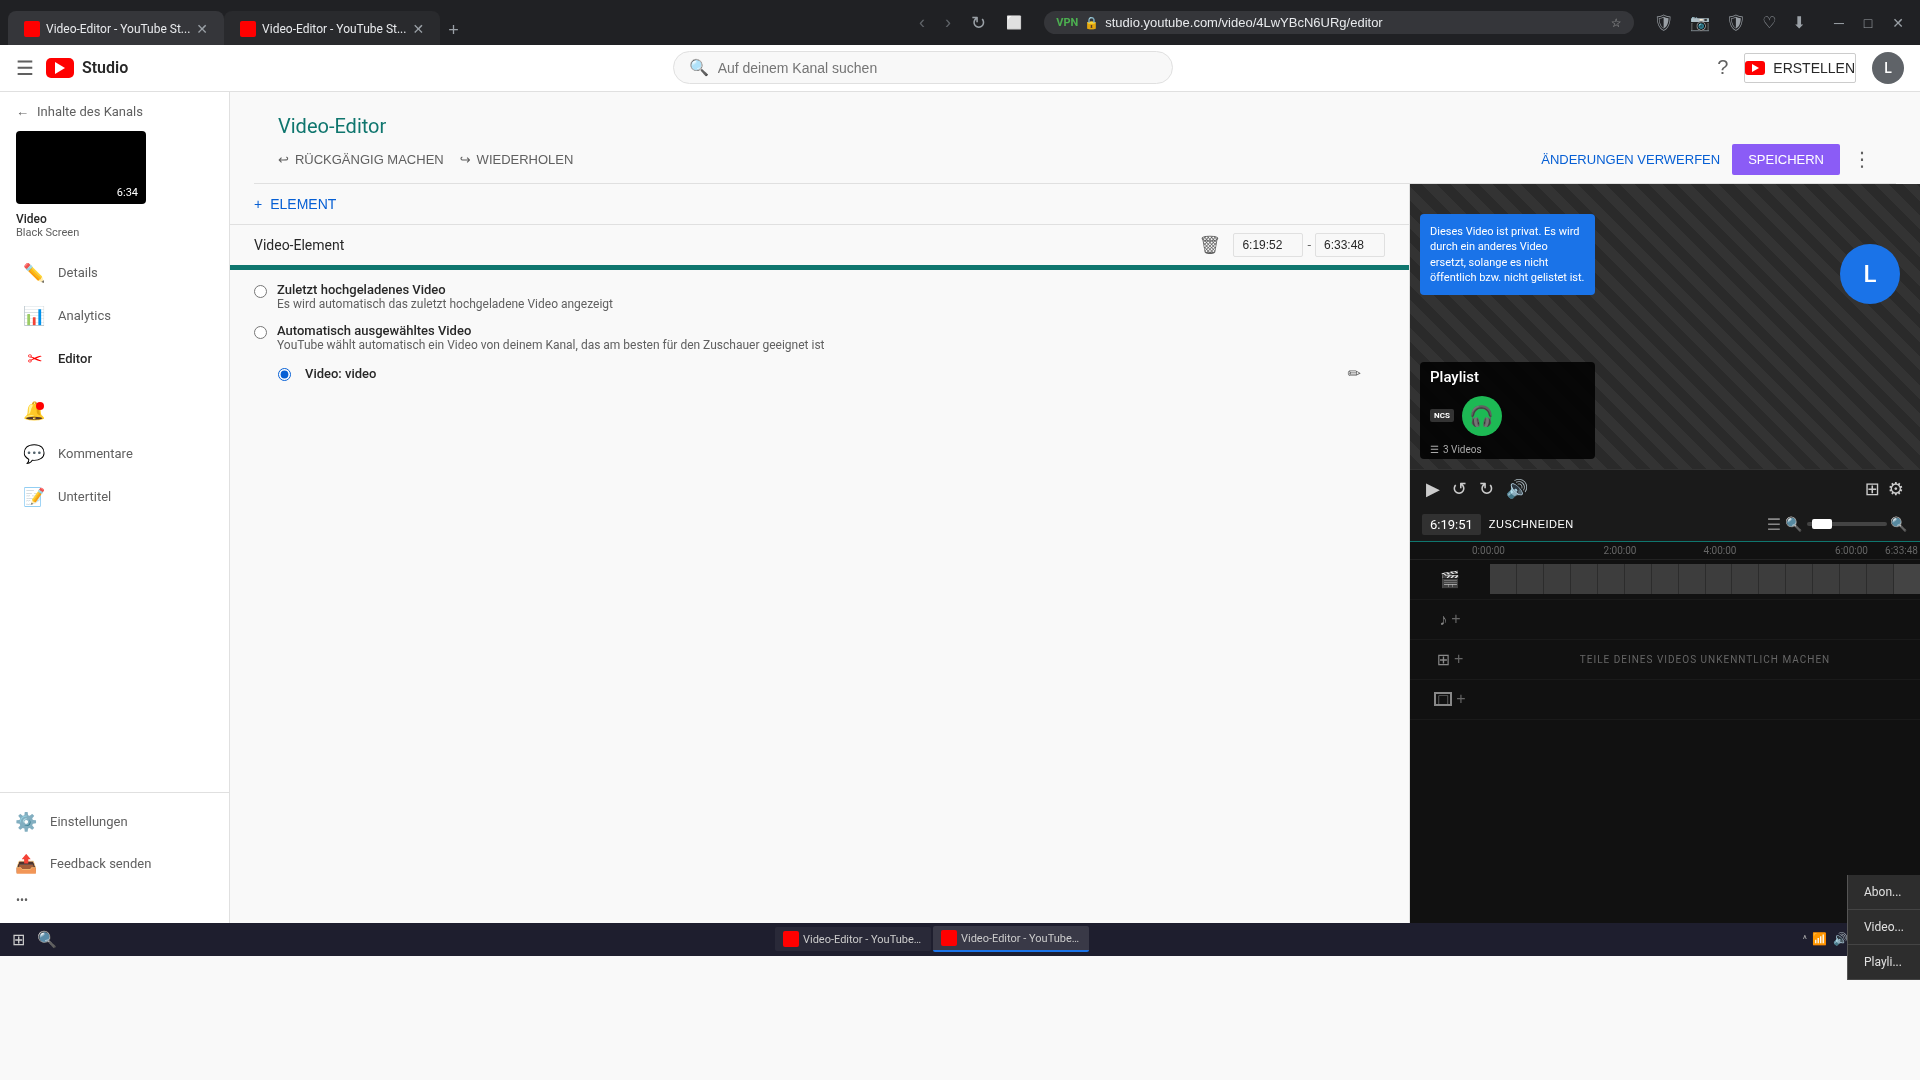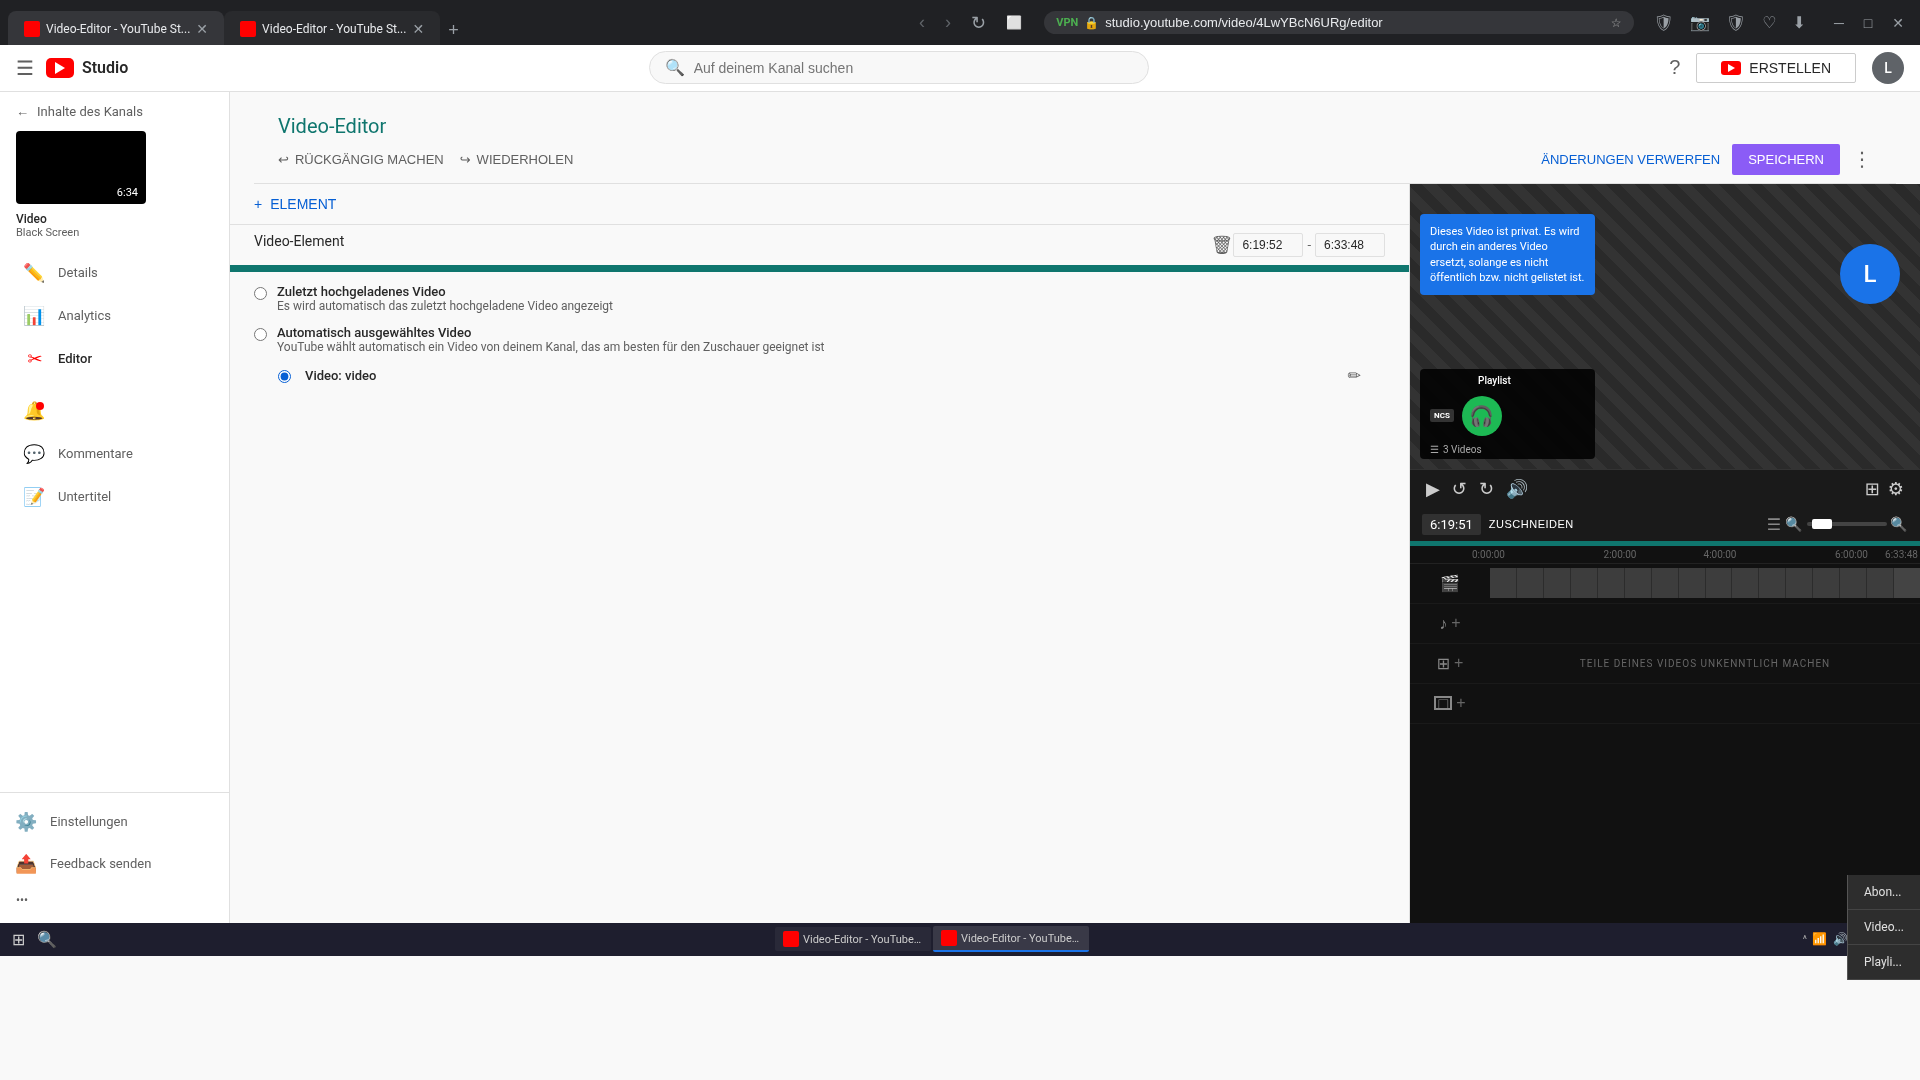--- a/index.html
+++ b/index.html
@@ -45,37 +45,37 @@
     .nav-item.editor-active { color: #282828; font-weight: 500; }
 
     .sidebar-footer { border-top: 1px solid #e0e0e0; padding: 8px; }
     .footer-item { display: flex; align-items: center; gap: 12px; padding: 10px 8px; cursor: pointer; color: #606060; font-size: 13px; border-radius: 4px; }
     .more-btn { color: #606060; font-size: 12px; padding: 8px; cursor: pointer; }
     .search-input-wrap { display: flex; align-items: center; background: #f8f8f8; border: 1px solid #e0e0e0; border-radius: 20px; padding: 6px 16px; gap: 8px; }
     .search-icon { color: #606060; font-size: 16px; }
     .search-input { background: none; border: none; outline: none; font-size: 14px; color: #282828; width: 100%; }
     .top-actions { display: flex; align-items: center; gap: 16px; margin-left: auto; }
     .help-btn { background: none; border: none; color: #606060; font-size: 20px; cursor: pointer; }
-    .create-btn { display: flex; align-items: center; gap: 8px; background: none; border: 1px solid #ccc; border-radius: 2px; padding: 6px 24px; font-size: 14px; font-weight: 500; color: #282828; cursor: pointer; }
+    .create-btn { display: flex; align-items: center; gap: 8px; background: none; border: 1px solid #ccc; border-radius: 2px; padding: 6px 0; font-size: 14px; font-weight: 500; color: #282828; cursor: pointer; }
     .create-btn-icon { width: 20px; height: 14px; background: #ff0000; border-radius: 3px; display: flex; align-items: center; justify-content: center; }
     .create-btn-icon::after { content: ''; border-left: 7px solid white; border-top: 4px solid transparent; border-bottom: 4px solid transparent; }
     .avatar { width: 32px; height: 32px; border-radius: 50%; background: #5f6368; display: flex; align-items: center; justify-content: center; color: white; font-size: 14px; font-weight: 500; }
     .editor-title { font-size: 20px; font-weight: 400; color: #0f766e; }
     .action-btn-undo { display: flex; align-items: center; gap: 6px; background: none; border: none; color: #606060; font-size: 13px; cursor: pointer; }
     .action-btn-redo { display: flex; align-items: center; gap: 6px; background: none; border: none; color: #606060; font-size: 13px; cursor: pointer; }
     .editor-header-actions { display: flex; align-items: center; gap: 12px; }
     .private-notice { font-size: 12px; color: #606060; max-width: 400px; }
     .discard-btn { background: none; border: none; color: #065fd4; font-size: 13px; font-weight: 500; cursor: pointer; }
     .save-btn { background: #8b5cf6; color: white; border: none; border-radius: 2px; padding: 8px 16px; font-size: 13px; font-weight: 500; cursor: pointer; }
     .more-actions-btn { background: none; border: none; font-size: 20px; color: #606060; cursor: pointer; }
 
     
     .left-panel { flex: 1; display: flex; flex-direction: column; border-right: 1px solid #e0e0e0; overflow: hidden; }
     .add-element-btn { display: flex; align-items: center; gap: 8px; padding: 12px 24px; color: #065fd4; font-size: 14px; font-weight: 500; cursor: pointer; border: none; background: none; }
-    .video-element-row { padding: 8px 24px; display: flex; border-bottom: 7px solid #0f766e; }
+    .video-element-row { padding: 8px 24px; display: flex; align-items: center; gap: 12px; border-bottom: 5px solid #0f766e; }
     .video-element-label { flex: 1; font-size: 14px; color: #282828; }
     .delete-btn { background: none; border: none; color: #606060; cursor: pointer; font-size: 18px; }
     .time-inputs { display: flex; align-items: center; gap: 4px; }
     .time-input { background: #f8f8f8; border: 1px solid #e0e0e0; border-radius: 2px; padding: 4px 8px; font-size: 12px; color: #282828; width: 70px; }
     .time-dash { color: #606060; }
 
     .radio-options { padding: 12px 24px; display: flex; flex-direction: column; gap: 12px; }
     .radio-option { display: flex; align-items: flex-start; gap: 10px; }
     .radio-input { margin-top: 3px; accent-color: #065fd4; }
     .radio-label { font-size: 13px; color: #282828; font-weight: 500; }
@@ -83,21 +83,21 @@
 
     .radio-option-selected { display: flex; align-items: center; gap: 14px; padding: 0 24px 12px; }
     .edit-icon-btn { background: none; border: none; color: #606060; cursor: pointer; font-size: 16px; margin-left: auto; }
 
     
     .right-panel { width: 500px; flex-shrink: 0; display: flex; flex-direction: column; background: #1a1a1a; position: relative; }
     .preview-content { width: 100%; height: 280px; position: relative; overflow: hidden; }
     .preview-bg { width: 100%; height: 100%; background: repeating-linear-gradient(45deg, #2a2a2a 0, #2a2a2a 10px, #333 10px, #333 20px); }
     .preview-popup { position: absolute; top: 30px; left: 10px; width: 175px; background: #1a73e8; border-radius: 4px; padding: 10px; color: white; font-size: 11px; line-height: 1.4; }
     .preview-playlist { position: absolute; bottom: 10px; left: 10px; width: 175px; background: rgba(0,0,0,0.85); border-radius: 4px; overflow: hidden; }
-    .playlist-header { padding: 6px 10px; font-size: 10px; color: white; font-weight: 500; margin-left: 48px; }
+    .playlist-header { padding: 6px 10px; font-size: 15px; color: white; font-weight: 500; }
     .playlist-thumb { display: flex; align-items: center; padding: 4px 10px; gap: 8px; }
     .playlist-thumb-img { width: 40px; height: 40px; background: #1db954; border-radius: 50%; display: flex; align-items: center; justify-content: center; }
     .ncs-label { background: #333; color: #fff; font-size: 8px; font-weight: 700; padding: 2px 4px; border-radius: 2px; }
     .playlist-count { padding: 4px 10px; font-size: 10px; color: #aaa; display: flex; align-items: center; gap: 4px; }
     .preview-avatar { position: absolute; top: 60px; right: 20px; width: 60px; height: 60px; background: #1a73e8; border-radius: 50%; display: flex; align-items: center; justify-content: center; color: white; font-size: 24px; font-weight: 500; }
     .preview-controls { display: flex; align-items: center; justify-content: space-between; padding: 8px 16px; background: #1a1a1a; border-top: 1px solid #333; }
     .preview-btns { display: flex; align-items: center; gap: 12px; }
     .preview-btn { background: none; border: none; color: #ccc; font-size: 18px; cursor: pointer; }
     .preview-view-btns { display: flex; gap: 8px; }
 
@@ -377,21 +377,21 @@
               <button class="preview-btn">🔊</button>
             </div>
             <div class="preview-view-btns">
               <button class="preview-btn">⊞</button>
               <button class="preview-btn">⚙</button>
             </div>
           </div>
 
           <div class="timeline-container">
 
-            <div style="display:flex; align-items:center; justify-content:space-between; padding:6px 12px; background:#1a1a1a; border-bottom:5px solid #0f766e;">
+            <div style="display:flex; align-items:center; justify-content:space-between; padding:6px 12px; background:#1a1a1a; border-bottom:1px solid #0f766e;">
               <div style="display:flex; align-items:center; gap:8px;">
                 <span style="color:#fff; font-size:13px; background:rgba(255,255,255,0.1); padding:3px 8px; border-radius:2px;">6:19:51</span>
                 <button style="color:#fff; font-size:11px; font-weight:500; background:none; border:none; cursor:pointer; letter-spacing:0.5px;">ZUSCHNEIDEN</button>
               </div>
               <div style="display:flex; gap:4px; align-items:center;">
                 <span style="color:#888; font-size:16px;">☰</span>
                 <span style="color:#888; font-size:14px;">🔍</span>
                 <div style="width:80px; height:4px; background:#444; border-radius:2px; position:relative;">
                   <div style="width:20px; height:10px; background:#fff; border-radius:2px; position:absolute; top:-3px; left:5px;"></div>
                 </div>

